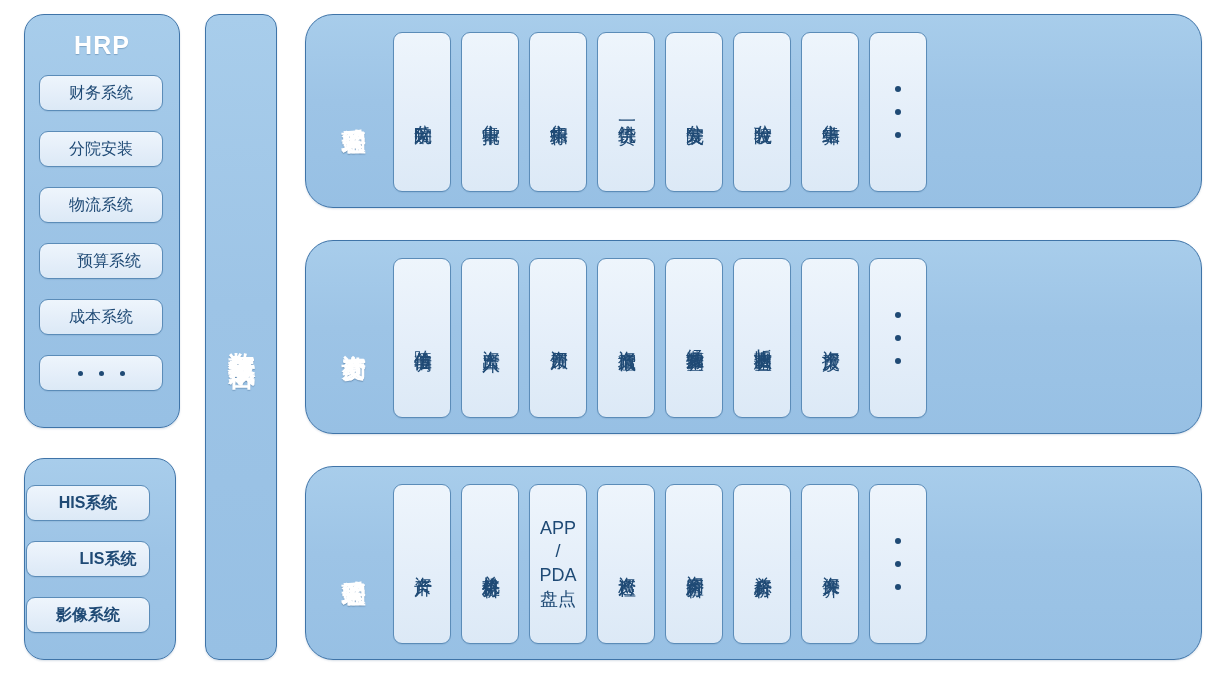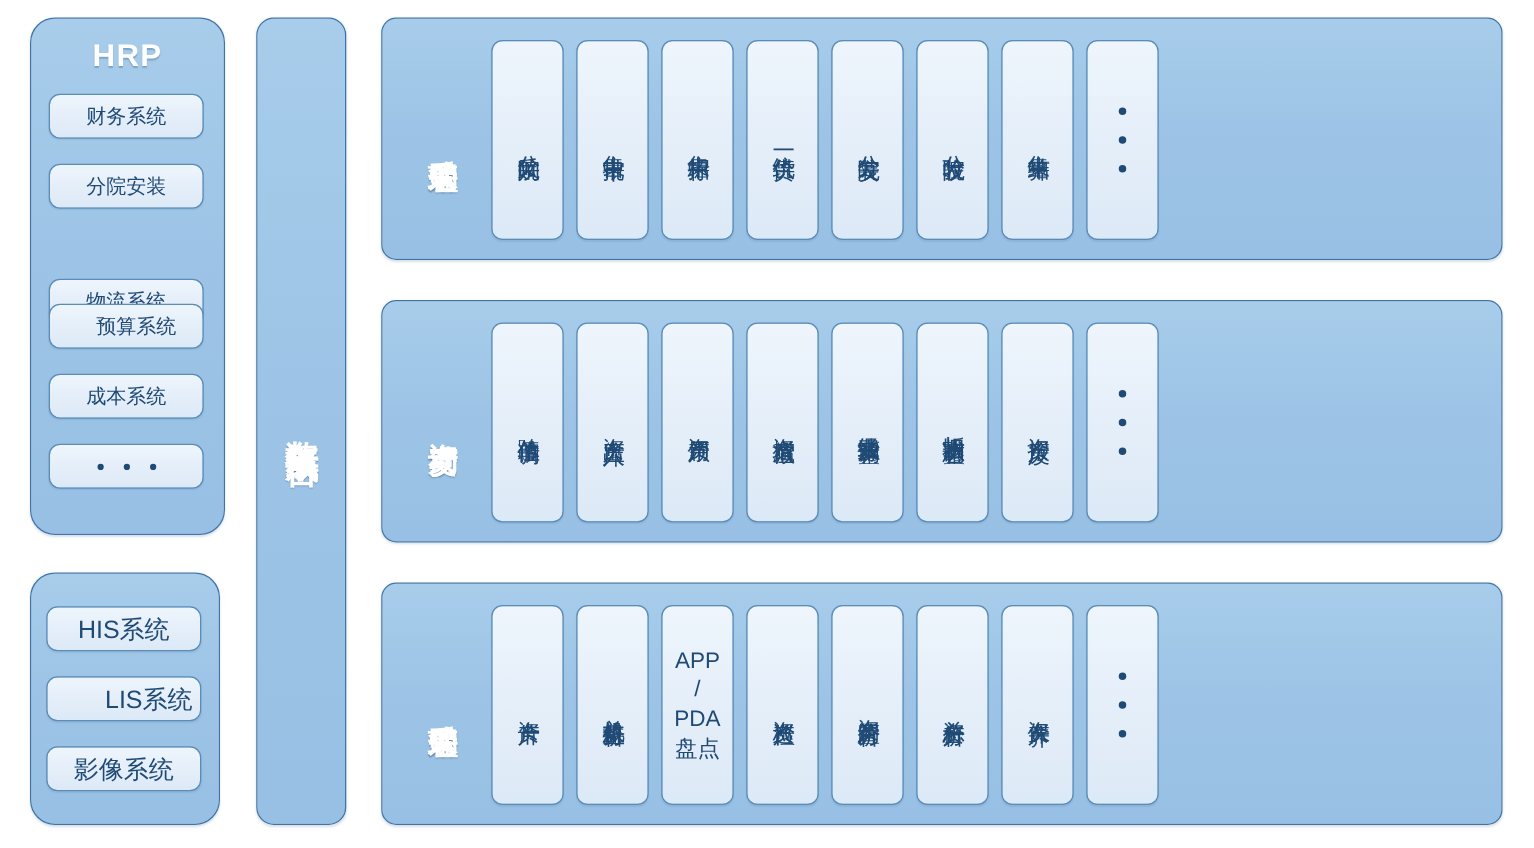--- a/index.html
+++ b/index.html
@@ -76,24 +76,25 @@
 
   #his-panel {
     left: 24px;
     top: 458px;
     width: 152px;
     height: 202px;
     border-radius: 20px;
   }
   .his-card {
     position: absolute;
-    left: 12px;
+    left: 1px;
     width: 124px;
     height: 36px;
-    font-size: 20px;
+    font-size: 16px;
+    font-weight: bold;
   }
 
   
   .dots-h {
     display: flex;
     gap: 16px;
     align-items: center;
   }
   .dots-h span {
     width: 5px;
@@ -128,21 +129,21 @@
     writing-mode: vertical-rl;
     text-orientation: upright;
     text-shadow: 0 1px 1px rgba(50, 90, 130, 0.35);
   }
 
   
   .row-panel {
     left: 305px;
     width: 897px;
     height: 194px;
-    border-radius: 12px;
+    border-radius: 28px;
     padding-left: 12px;
   }
   #row-0 { top: 14px; }
   #row-1 { top: 240px; }
   #row-2 { top: 466px; }
 
   .row-label {
     position: absolute;
     left: 18px;
     top: 0;
@@ -211,21 +212,21 @@
 
   <div class="panel" id="hrp-panel">
     <div id="hrp-title">HRP</div>
     <div id="hrp-cards">
         <div class="card hrp-card" style="top: 60px;">
           <span>财务系统</span>
         </div>
         <div class="card hrp-card" style="top: 116px;">
           <span>分院安装</span>
         </div>
-        <div class="card hrp-card" style="top: 172px; margin-top: 36px;">
+        <div class="card hrp-card" style="top: 172px;">
           <span>物流系统</span>
         </div>
         <div class="card hrp-card" style="top: 228px; padding-left: 16px;">
           <span>预算系统</span>
         </div>
         <div class="card hrp-card" style="top: 284px;">
           <span>成本系统</span>
         </div>
         <div class="card hrp-card" style="top: 340px;">
           <div class="dots-h">

